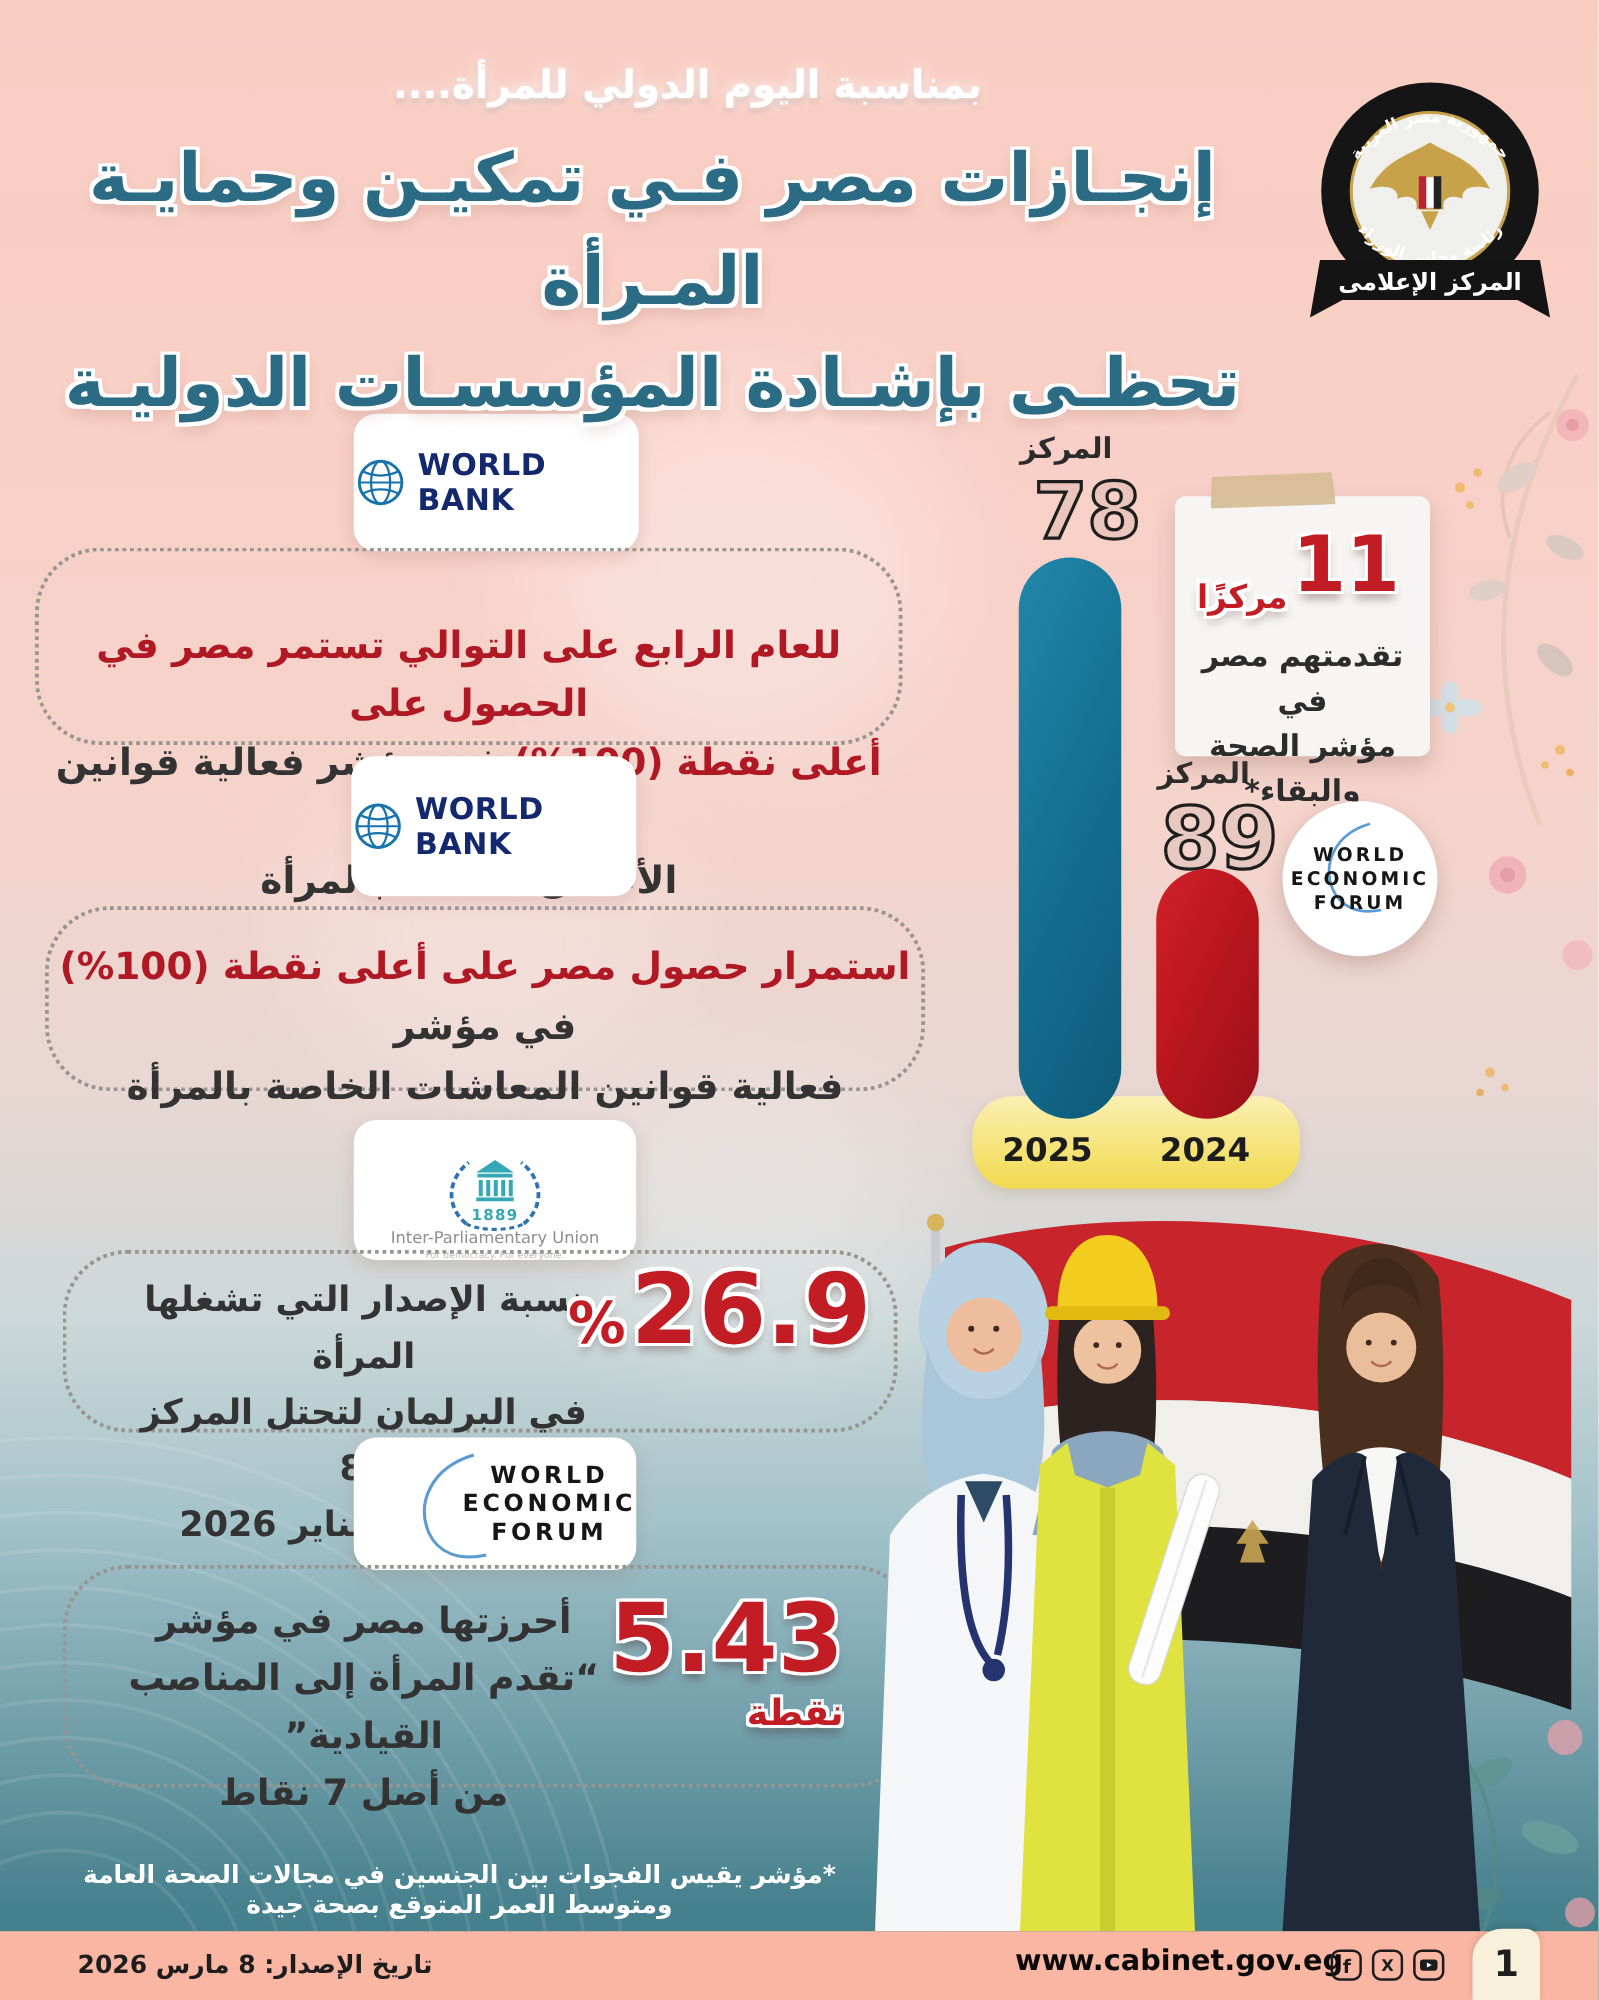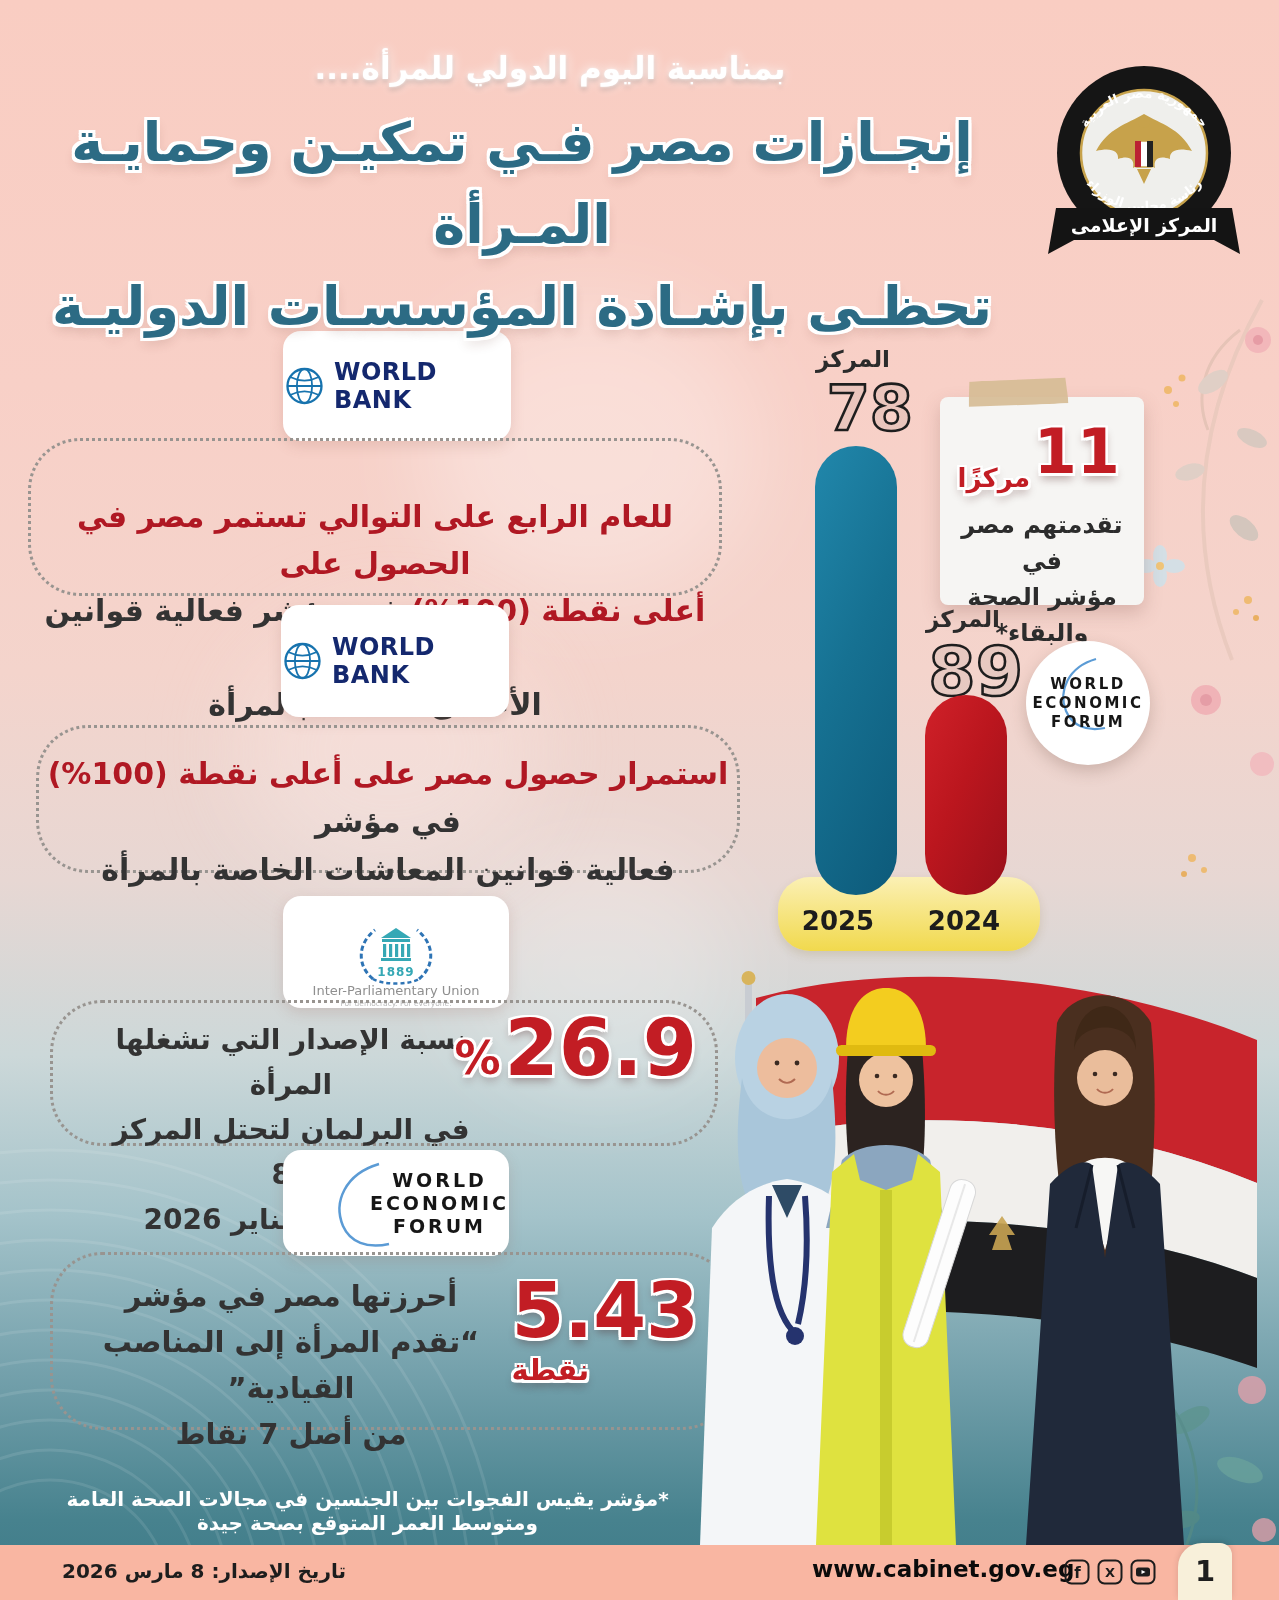--- a/index.html
+++ b/index.html
@@ -35,21 +35,21 @@
   #box4{left:50px;top:1252px;width:678px;height:172px;}
   .box-text{position:absolute;left:0;right:0;text-align:center;font-weight:bold;}
   #box1 .box-text{top:16px;font-size:30px;line-height:47px;margin-top:36px;}
   #box2 .box-text{top:22px;font-size:30px;line-height:48px;}
   .red{color:#b01823;} .dark{color:#333;}
   .stat-text{position:absolute;text-align:center;font-size:28px;line-height:45px;font-weight:bold;color:#333;}
   #box3 .stat-text{left:36px;top:14px;width:404px;}
   #box4 .stat-text{left:26px;top:18px;width:424px;font-size:29px;line-height:46px;}
   .stat-num{position:absolute;display:flex;}
   #box3 .stat-num{right:18px;top:6px;align-items:flex-end;}
-  #box4 .stat-num{right:32px;top:18px;flex-direction:column;align-items:flex-start;}
+  #box4 .stat-num{right:56px;top:18px;flex-direction:column;align-items:flex-end;}
   .big-red{font-weight:800;color:#c21d24;
     text-shadow:-2.5px -2.5px 0 #fff,2.5px -2.5px 0 #fff,-2.5px 2.5px 0 #fff,2.5px 2.5px 0 #fff,0 -2.5px 0 #fff,0 2.5px 0 #fff,-2.5px 0 0 #fff,2.5px 0 0 #fff,0 6px 8px rgba(70,20,20,.35);}
   #pct-value{font-size:78px;line-height:78px;}
   #pct-unit{font-size:46px;line-height:46px;margin-bottom:6px;margin-right:4px;}
   #score-value{font-size:76px;line-height:76px;}
   #score-unit{font-size:29px;margin-top:4px;}
   
   .rank-label{position:absolute;font-size:23px;font-weight:bold;color:#2b2b2b;width:120px;text-align:center;z-index:3;}
   .rank-num{position:absolute;width:120px;text-align:right;font-weight:bold;color:rgba(0,0,0,.05);
     -webkit-text-stroke:2.6px #1e1e1e;z-index:3;}

